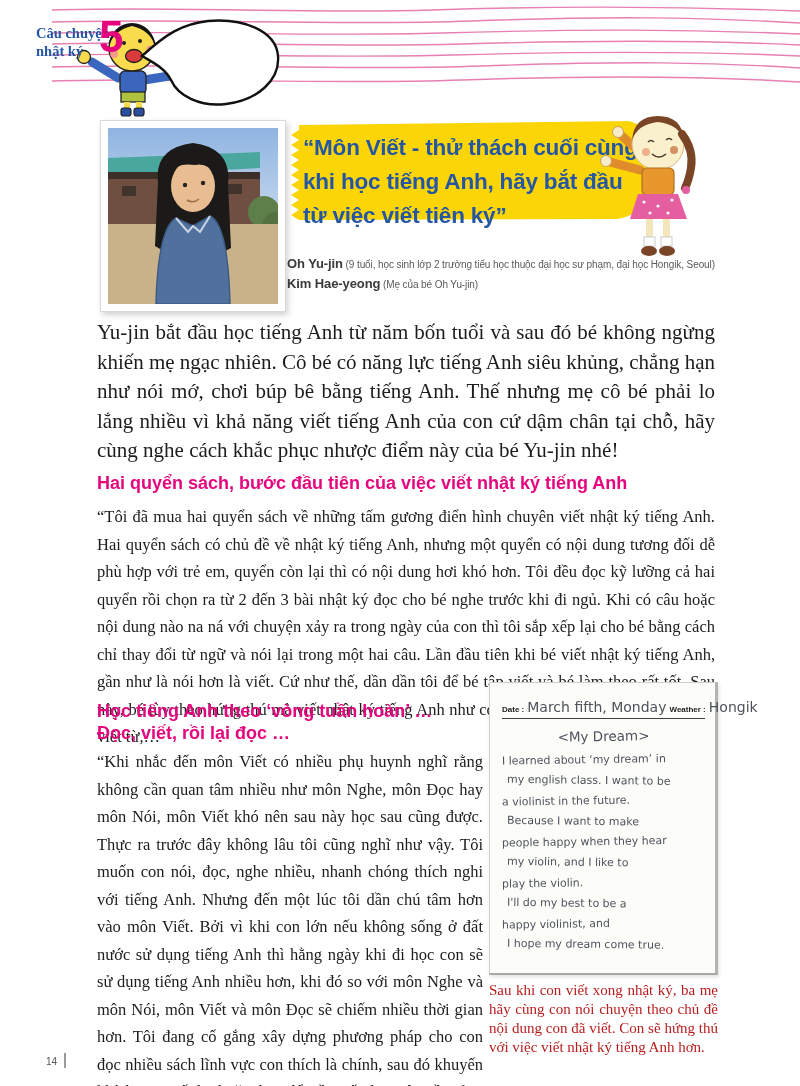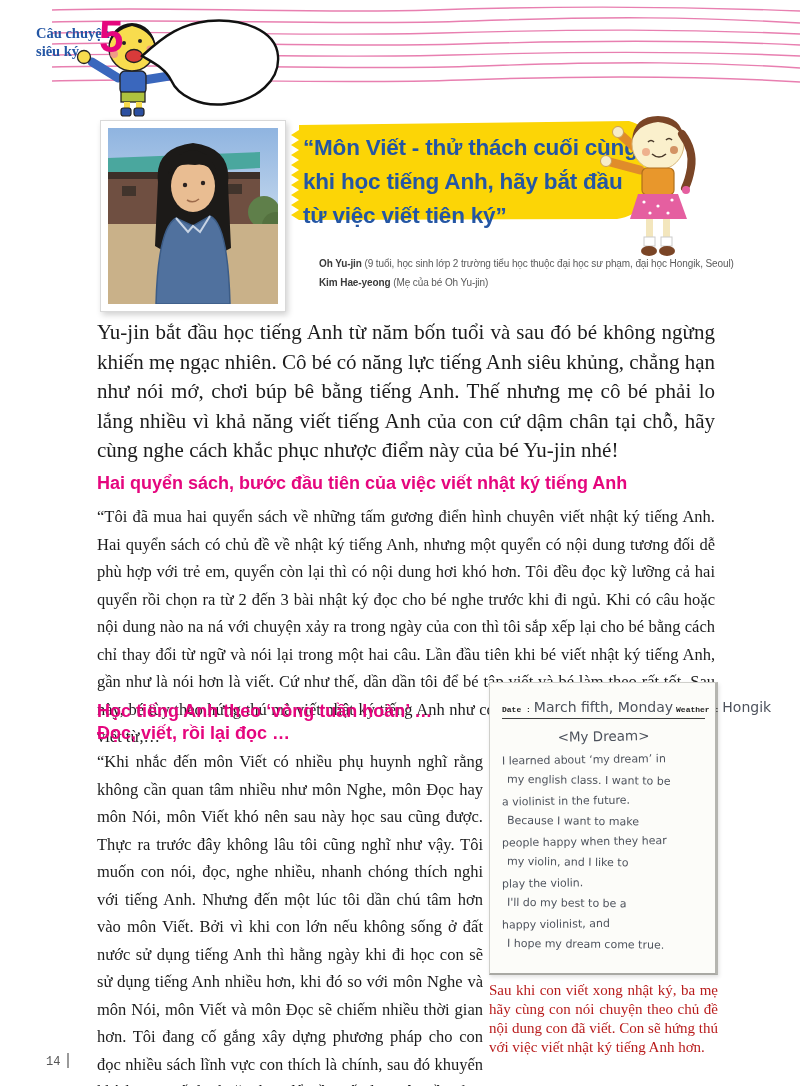--- a/index.html
+++ b/index.html
@@ -20,46 +20,46 @@
   .photo-frame{left:100px;top:120px;width:170px;height:176px;background:#fff;
                padding:7px;border:1px solid #d9d9d9;box-shadow:2px 3px 6px rgba(0,0,0,.18);}
   .photo-frame svg{display:block;}
   .banner{left:287px;top:120px;width:378px;height:102px;}
   .banner-text{left:303px;top:131px;font-family:"Liberation Sans",sans-serif;font-weight:bold;
                font-size:22.5px;line-height:34px;color:#2456a4;letter-spacing:-.2px;}
   .banner-text div{white-space:nowrap;}
   .girl{left:592px;top:110px;width:118px;height:148px;}
   .byline{left:287px;top:254px;font-family:"Liberation Sans",sans-serif;font-size:10px;
           line-height:19px;color:#5a5a5a;letter-spacing:-.1px;white-space:nowrap;}
-  .byline b{color:#3a3a3a;font-size:10px;margin-left:32px;}
+  .byline b{color:#3a3a3a;font-size:13px;}
 
   
   .intro{left:97px;top:318px;width:618px;font-size:21px;line-height:29.5px;text-align:justify;}
   .pink-h{font-family:Liberation Sans, sans-serif;font-weight:bold;color:#e5067e;
           font-size:18px;line-height:22px;}
   .h-sec1{left:97px;top:472px;width:618px;}
   .body1{left:97px;top:503px;width:618px;font-size:16.5px;line-height:27.5px;text-align:justify;}
   .h-sec2{left:97px;top:700px;width:420px;}
   .body2{left:97px;top:748px;width:386px;font-size:16.5px;line-height:27.5px;text-align:justify;}
 
   
   .diary{left:489px;top:682px;width:229px;height:293px;background:#fcfcf9;
          border:1px solid #cfcfcb;border-right:3px solid #b5b5b0;border-bottom:2px solid #a9a9a4;
          box-shadow:1px 2px 4px rgba(0,0,0,.12);box-sizing:border-box;padding:16px 10px 8px 12px;
          font-family:"DejaVu Sans",sans-serif;color:#4d525c;}
   .diary-head{font-size:9.5px;border-bottom:1.5px solid #3f3f3f;padding-bottom:3px;white-space:nowrap;}
-  .diary-head .plabel{font-family:Liberation Mono, monospace;font-weight:bold;font-size:8px;color:#222;}
+  .diary-head .plabel{font-family:Liberation Sans, sans-serif;font-weight:bold;font-size:8px;color:#222;}
   .diary-head .hw{font-size:14px;}
   .diary-title{text-align:center;font-size:13.5px;margin:9px 0 6px 0;transform:rotate(-1deg);}
   .hw-line{font-size:11px;line-height:20.5px;white-space:nowrap;}
   .hw-line:nth-child(odd){transform:rotate(-.9deg);}
   .hw-line:nth-child(even){transform:rotate(.7deg);padding-left:5px;}
   .diary-caption{left:489px;top:981px;width:229px;font-size:15px;line-height:19px;text-align:justify;color:#b91c1c;}
 
-  .pagenum{left:46px;top:1053px;font-family:Liberation Mono, monospace;font-size:12px;color:#555;}
+  .pagenum{left:46px;top:1053px;font-family:Liberation Sans, sans-serif;font-size:10px;color:#555;}
   .pagenum .bar{display:inline-block;width:2px;height:15px;background:#9a9a9a;margin-left:7px;vertical-align:-3px;}
 </style>
 </head>
 <body>
 
 <div class="page">
 
   <svg class="abs toplines" viewBox="0 0 748 90" preserveAspectRatio="none">
     <g fill="none" stroke="#e87fb0" stroke-width="1.4">
       <path d="M0,8 C120,4 260,12 380,8 S620,4 748,9"></path>
@@ -90,21 +90,21 @@
     <ellipse cx="66" cy="44" rx="8.5" ry="6.5" fill="#d93a3a" stroke="#222" stroke-width="1.3"></ellipse>
     <circle cx="46" cy="42" r="4" fill="#f09090" opacity=".85"></circle>
     <circle cx="82" cy="37" r="3.5" fill="#f09090" opacity=".85"></circle>
   </svg>
 
   <svg class="abs bubble" viewBox="0 0 142 94">
     <path d="M2,40 C26,18 42,8 68,5 C102,2 136,14 138,40 C140,64 118,84 86,88 C60,91 38,80 31,64 C25,52 12,46 2,40 Z" fill="#ffffff" stroke="#111" stroke-width="2.4"></path>
   </svg>
   <div class="abs bubble-text">
     <div>Câu chuyện</div>
-    <div>siêu ký</div>
+    <div>nhật ký</div>
   </div>
   <div class="abs bubble-num">5</div>
 
   <div class="abs photo-frame">
     <svg width="170" height="176" viewBox="0 0 170 176">
       <defs>
         <linearGradient id="sky" x1="0" y1="0" x2="0" y2="1">
           <stop offset="0" stop-color="#8fb4e0"></stop>
             <stop offset="1" stop-color="#cfdff0"></stop>
         </linearGradient>

